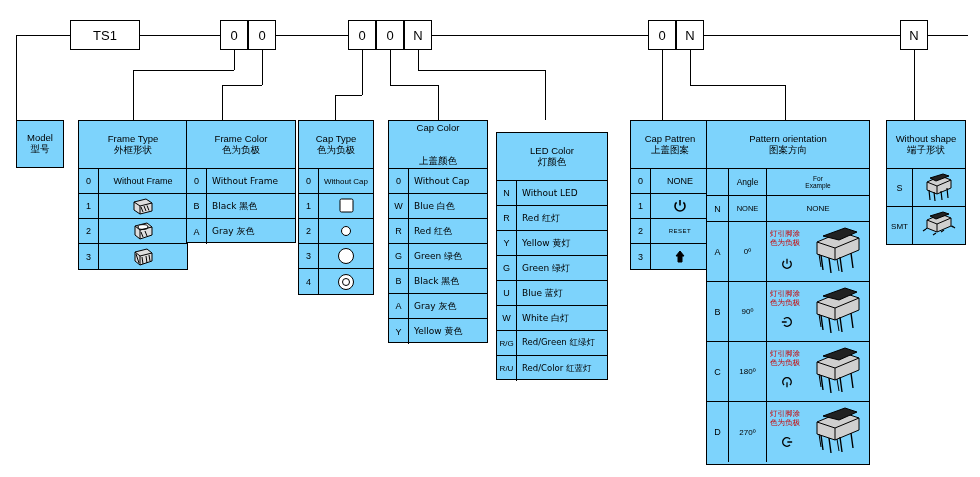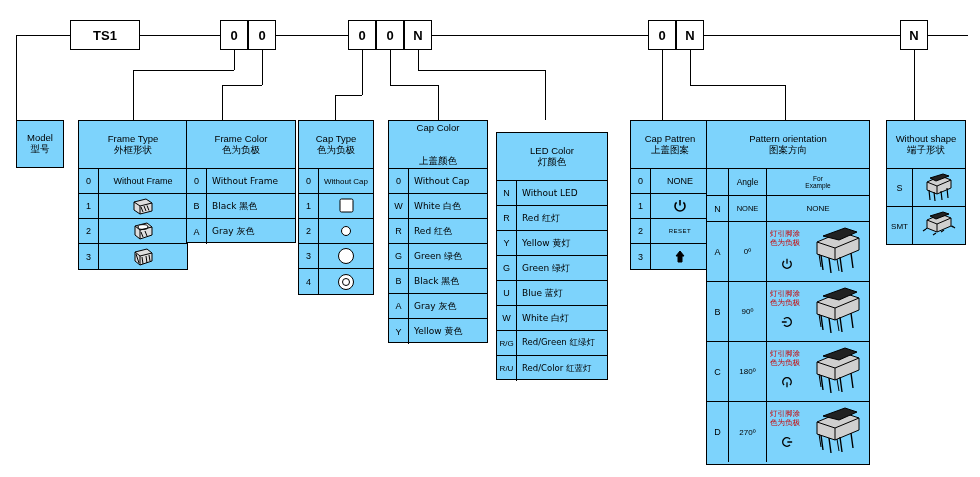--- a/index.html
+++ b/index.html
@@ -1,20 +1,20 @@
 <!DOCTYPE html>
 <html><head>
 <meta charset="utf-8">
 <style>
   html,body{margin:0;padding:0;background:#fff;}
   body{width:980px;height:477px;font-family:"Liberation Sans",sans-serif;color:#000;position:relative;overflow:hidden;}
   #root{position:absolute;left:0;top:0;width:980px;height:477px;}
   .box{position:absolute;border:1px solid #000;box-sizing:border-box;background:#fff;}
   .ctr{display:flex;align-items:center;justify-content:center;text-align:center;}
-  .code-cell{font-size:13px;font-weight:bold;}
+  .code-cell{font-size:13px;font-weight:normal;}
   .hline{position:absolute;background:#000;height:1px;}
   .vline{position:absolute;background:#000;width:1px;}
   .tbl{position:absolute;border:1px solid #000;box-sizing:border-box;background:#7dd3fc;font-size:9px;}
   .tbl .hd{border-bottom:1px solid #000;box-sizing:border-box;display:flex;flex-direction:column;align-items:center;justify-content:center;padding:2px 0;}
   .tbl .hd .t1{font-size:9.5px;}
   .tbl .hd .t2{font-size:9.5px;}
   .row{display:flex;border-bottom:1px solid #000;box-sizing:border-box;}
   .row:last-child{border-bottom:none;}
   .c1{width:20px;border-right:1px solid #000;box-sizing:border-box;display:flex;align-items:center;justify-content:center;font-size:9px;}
   .c2{flex:1;display:flex;align-items:center;justify-content:flex-start;padding-left:5px;font-size:9px;}
@@ -218,21 +218,21 @@
     <div class="hd" style="height:48px;gap:22px;">
       <div class="t1">Cap Color</div>
       <div class="t2 zh">上盖颜色</div>
     </div>
     <div class="row" style="height:25px;">
         <div class="c1">0</div>
         <div class="c2 zh">Without Cap</div>
       </div>
     <div class="row" style="height:25px;">
         <div class="c1">W</div>
-        <div class="c2 zh">White 白色</div>
+        <div class="c2 zh">Blue 白色</div>
       </div>
     <div class="row" style="height:25px;">
         <div class="c1">R</div>
         <div class="c2 zh">Red 红色</div>
       </div>
     <div class="row" style="height:25px;">
         <div class="c1">G</div>
         <div class="c2 zh">Green 绿色</div>
       </div>
     <div class="row" style="height:25px;">

